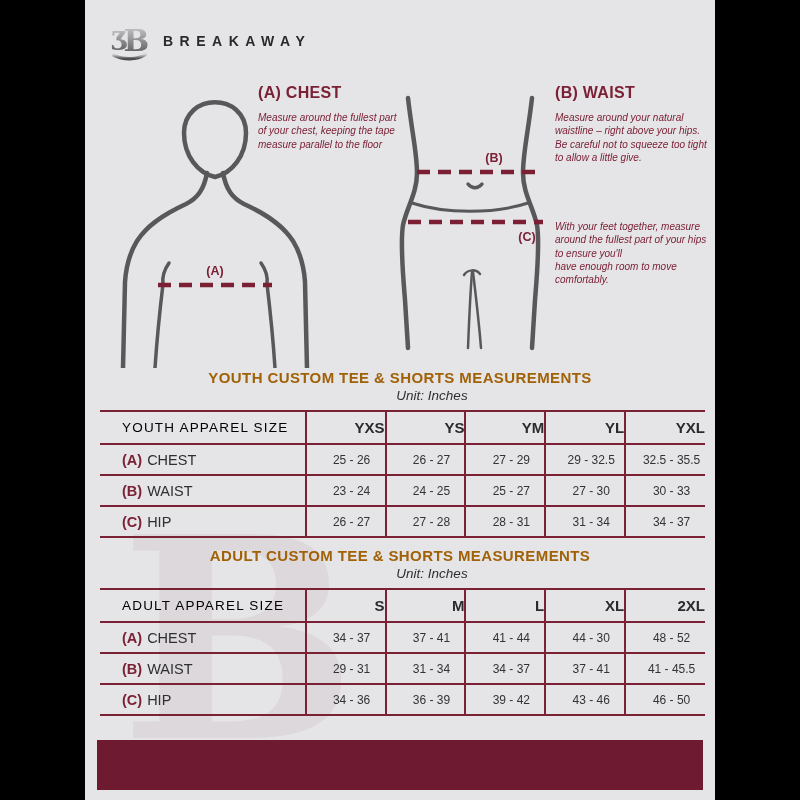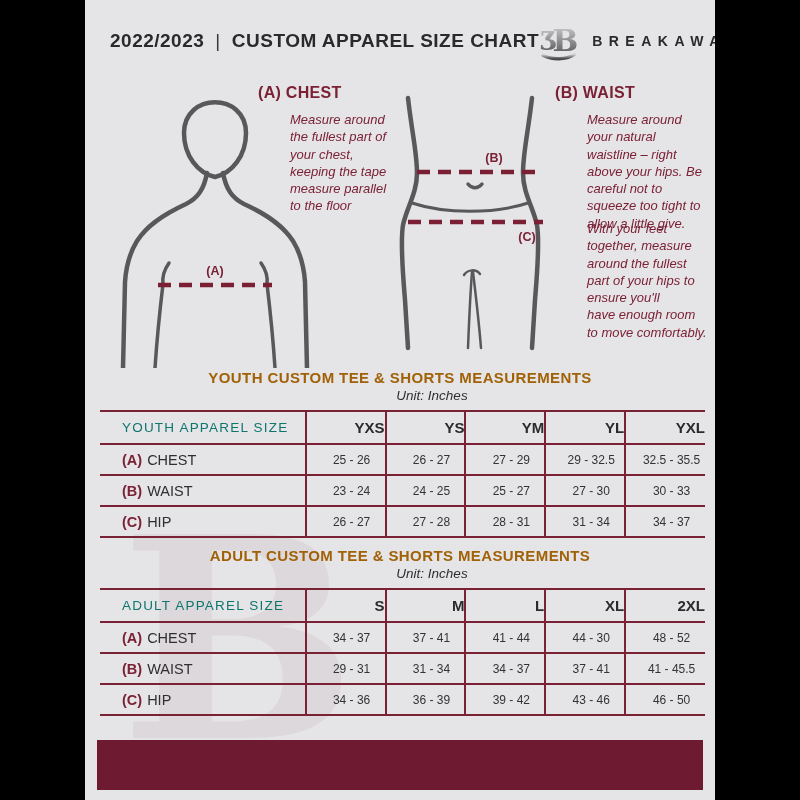--- a/index.html
+++ b/index.html
@@ -61,24 +61,23 @@
   .guide-heading {
     color: #7b2136;
     font-weight: 700;
     font-size: 16px;
     letter-spacing: 0.3px;
     margin-bottom: 9px;
   }
   .guide-text {
     color: #7b2136;
     font-style: italic;
-    font-size: 13px;
+    font-size: 10px;
     line-height: 1.33;
     white-space: pre-line;
-    margin-left: 32px;
   }
   .fig { position: absolute; }
   
   .section-title {
     position: absolute;
     left: 0; width: 100%;
     text-align: center;
     color: #a16207;
     font-weight: 700;
     font-size: 15px;
@@ -115,21 +114,21 @@
   .size-table th + th, .size-table td + td { border-left: 2px solid #7b2136; }
   .size-table .label-col {
     width: 34%;
     text-align: left;
     padding-left: 22px;
   }
   .size-table th.label-col {
     font-weight: 400;
     font-size: 13.5px;
     letter-spacing: 1.2px;
-    color: #0f766e;
+    color: #000000;
   }
   .size-table th.size-col {
     font-weight: 700;
     font-size: 15px;
     color: #2b2b2d;
     text-align: right;
   }
   .size-table td { font-size: 12px; padding-left: 12px; }
   .size-table td.label-col { font-size: 14.5px; color: #2f2f31; }
   .pfx { color: #7b2136; font-weight: 700; margin-right: 5px; }
@@ -142,25 +141,20 @@
   }
 </style>
 </head>
 <body>
 
 <div class="page">
 
   <div class="watermark">B</div>
 
   <div class="header">
-    <div class="title-group">
-      <span>2022/2023</span>
-      <span class="title-sep">|</span>
-      <span>CUSTOM APPAREL SIZE CHART</span>
-    </div>
     <div class="brand-group">
       <svg width="44" height="40" viewBox="0 0 46 42">
         <defs>
           <linearGradient id="metal" x1="0" y1="0" x2="0" y2="1">
             <stop offset="0" stop-color="#d6d6d8"></stop>
             <stop offset="0.45" stop-color="#98989b"></stop>
             <stop offset="1" stop-color="#4a4a4d"></stop>
           </linearGradient>
         </defs>
         <text x="1" y="30" font-family="DejaVu Serif, serif" font-size="28" font-weight="bold" fill="url(#metal)">Ʒ</text>

